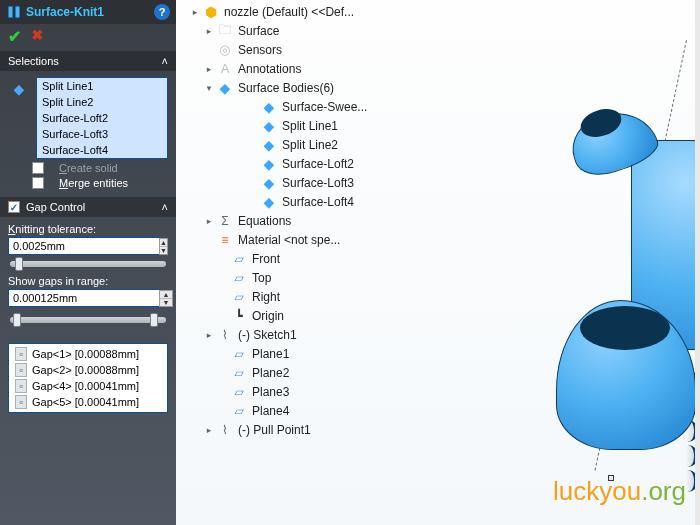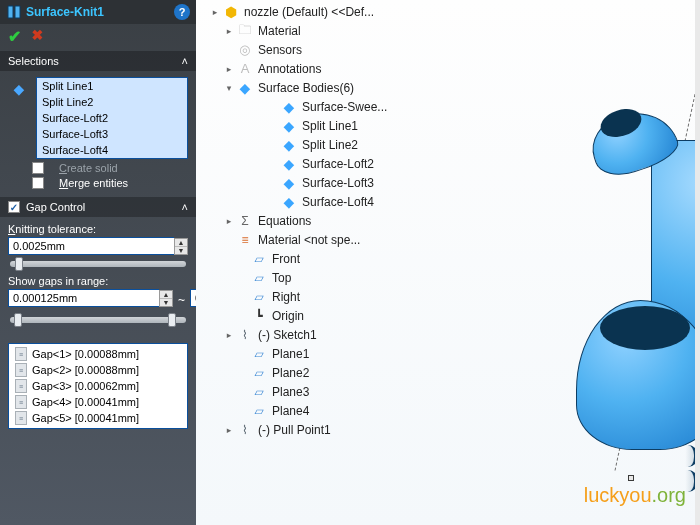--- a/index.html
+++ b/index.html
@@ -1,19 +1,19 @@
 <!DOCTYPE html>
 <html><head>
 <meta charset="utf-8">
 <style>
 * { box-sizing: border-box; margin: 0; padding: 0; font-family: "Segoe UI", Arial, sans-serif; }
 body { width: 700px; height: 525px; display: flex; overflow: hidden; background: #fff; }
 
 
-.left-panel { width: 196px; background: linear-gradient(#3a3f44,#505863); color: #fff; display: flex; flex-direction: column; font-size: 11px; }
+.left-panel { width: 176px; background: linear-gradient(#3a3f44,#505863); color: #fff; display: flex; flex-direction: column; font-size: 11px; }
 .lp-header { display: flex; align-items: center; padding: 4px 6px; background: #2d3135; position: relative; }
 .lp-header .feat-icon { width: 16px; height: 16px; margin-right: 4px; display:inline-flex; align-items:center; justify-content:center; }
 .lp-header .feat-title { color: #3cc5ff; font-weight: 600; font-size: 12px; }
 .lp-header .help-icon { margin-left: auto; width:16px; height:16px; border-radius:50%; background:#1e74c9; color:#fff; font-size:11px; display:flex; align-items:center; justify-content:center; font-weight:bold; }
 .lp-confirm { padding: 3px 8px 5px; display:flex; gap:10px; }
 .ok-icon { color:#2ecc40; font-size:16px; font-weight:bold; }
 .cancel-icon { color:#d13a1e; font-size:14px; font-weight:bold; }
 
 .section-head { background: rgba(0,0,0,.28); padding:4px 8px; display:flex; align-items:center; font-size:11px;justify-content:center; }
 .section-head .chev { margin-left:auto; font-size:11px; }
@@ -77,21 +77,21 @@
 
 .shape { position:absolute; background: radial-gradient(circle at 35% 25%, #8fd1ff 0%, #4fb2f1 45%, #1f7fcf 100%); border:1px solid #0d3d63; }
 .nozzle-top { left:395px; top:113px; width:85px; height:58px; border-radius:48% 60% 55% 45% / 60% 80% 30% 40%; transform:rotate(-18deg); }
 .nozzle-hole { position:absolute; left:404px; top:110px; width:42px; height:26px; background:#0a3350; border-radius:50%; transform:rotate(-18deg); }
 .body-main { left:380px; top:300px; width:140px; height:150px; border-radius:46% 54% 40% 40% / 60% 60% 30% 30%; }
 .body-hole { position:absolute; left:404px; top:306px; width:90px; height:44px; background:#0a3350; border-radius:50%; }
 .neck { left:455px; top:140px; width:180px; height:210px; border-radius:0 80% 70% 0 / 0 60% 60% 0; background: radial-gradient(circle at 30% 20%, #a7dbff 0%, #4fb2f1 50%, #1f7fcf 100%); }
 .grip { position:absolute; right:2px; width:26px; height:120px; top:370px; background:transparent; }
 .grip div { height:22px; border-right:4px solid #0d3d63; border-radius:0 10px 10px 0; margin-bottom:3px; background:linear-gradient(90deg,transparent 60%, rgba(13,61,99,.15)); }
 
-.watermark { position:absolute; right:14px; bottom:18px; font-family: "Comic Sans MS", cursive; font-size:20px; }
+.watermark { position:absolute; right:14px; bottom:18px; font-family: "Comic Sans MS", cursive; font-size:26px; }
 .watermark .a { color:#f59f1a; }
 .watermark .b { color:#7fb33a; }
 
 .scrollbar-stub { position:absolute; right:0; top:0; width:5px; height:100%; background:#e9e9e9; }
 </style>
 </head>
 <body>
 
 <div class="left-panel">
   <div class="lp-header">
@@ -180,24 +180,20 @@
       <div class="gap-item">
           <span class="gi-icon">≡</span>
           <span>Gap&lt;1&gt; [0.00088mm]</span>
         </div>
       <div class="gap-item">
           <span class="gi-icon">≡</span>
           <span>Gap&lt;2&gt; [0.00088mm]</span>
         </div>
       <div class="gap-item">
           <span class="gi-icon">≡</span>
-          <span>Gap&lt;3&gt; [0.00062mm]</span>
-        </div>
-      <div class="gap-item">
-          <span class="gi-icon">≡</span>
           <span>Gap&lt;4&gt; [0.00041mm]</span>
         </div>
       <div class="gap-item">
           <span class="gi-icon">≡</span>
           <span>Gap&lt;5&gt; [0.00041mm]</span>
         </div>
     </div>
   </div>
 </div>
 
@@ -226,21 +222,21 @@
 
   <div class="feature-tree">
     <div class="ft-row">
       <span class="ft-expander">▸</span>
       <span class="ft-icon ic-part">⬢</span>
       <span class="ft-label">nozzle (Default) &lt;&lt;Def...</span>
     </div>
     <div class="ft-row ft-indent-1">
       <span class="ft-expander">▸</span>
       <span class="ft-icon ic-folder">🗀</span>
-      <span class="ft-label">Material</span>
+      <span class="ft-label">Surface</span>
     </div>
     <div class="ft-row ft-indent-1">
       <span class="ft-expander"></span>
       <span class="ft-icon ic-folder">◎</span>
       <span class="ft-label">Sensors</span>
     </div>
     <div class="ft-row ft-indent-1">
       <span class="ft-expander">▸</span>
       <span class="ft-icon ic-folder">A</span>
       <span class="ft-label">Annotations</span>

